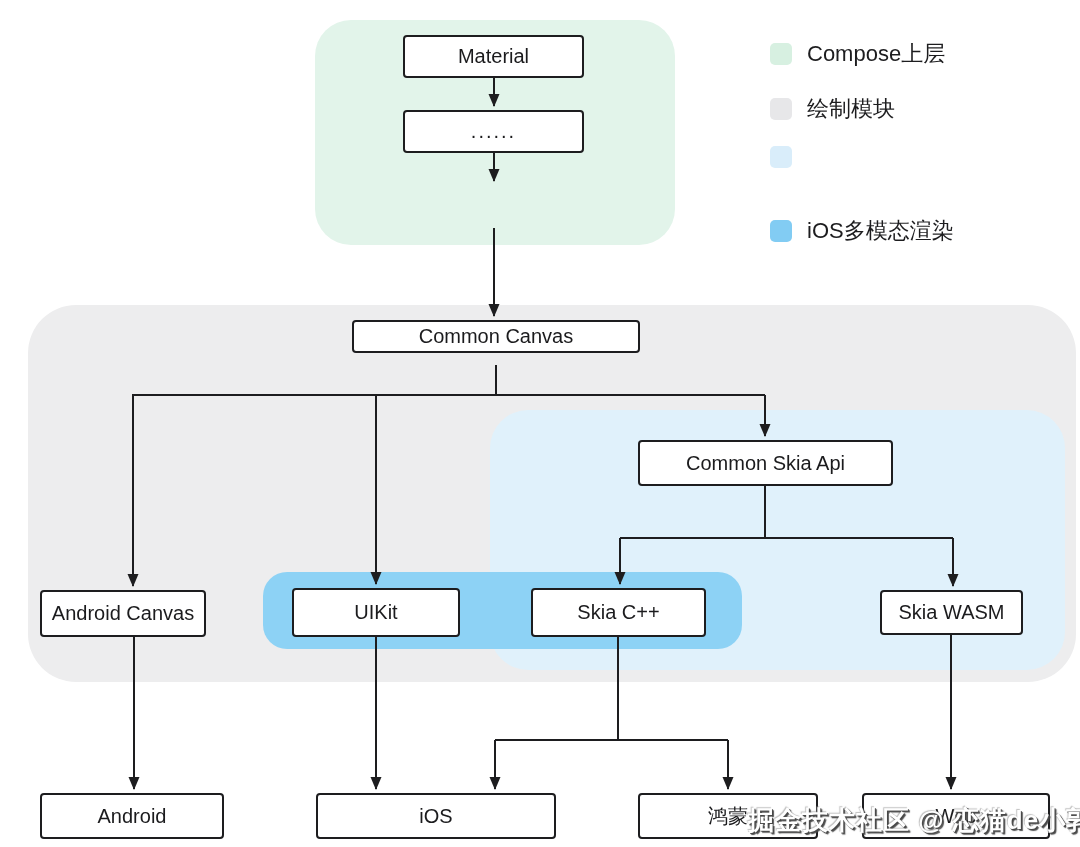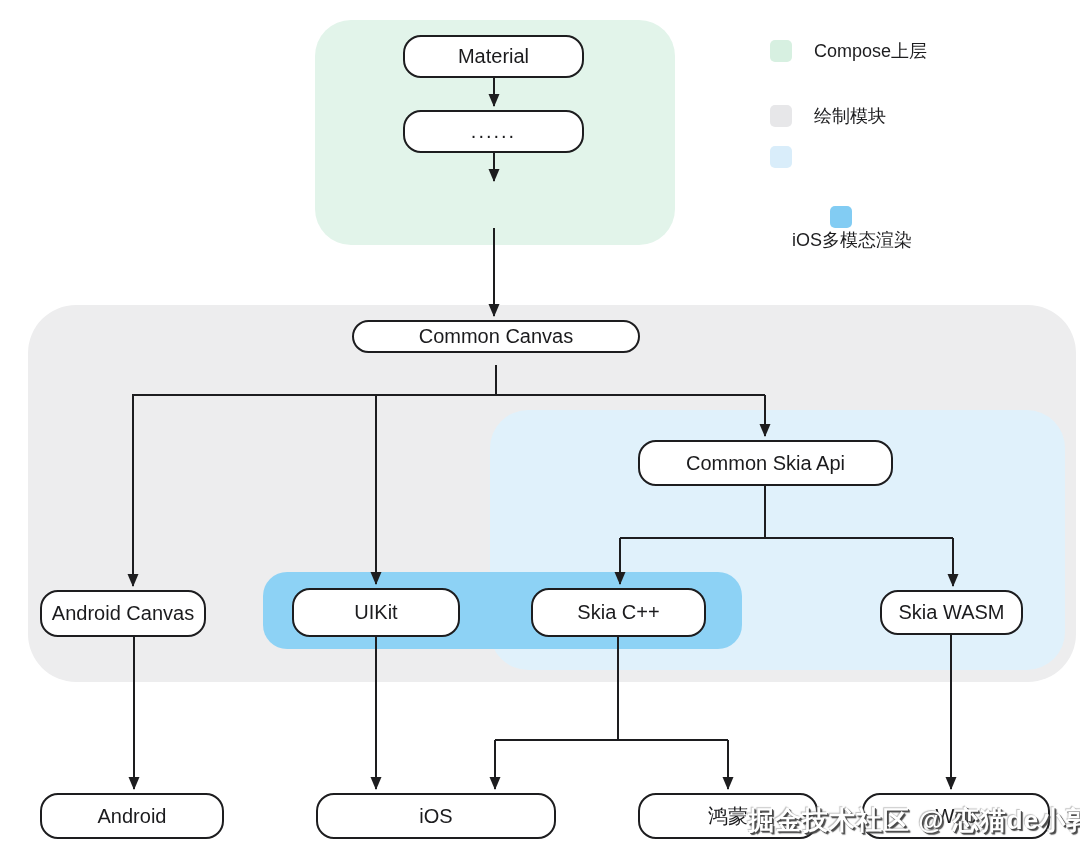--- a/index.html
+++ b/index.html
@@ -2,30 +2,30 @@
 <html><head>
 <meta charset="utf-8">
 <style>
   html,body{margin:0;padding:0;background:#ffffff;}
   #stage{
     position:relative;width:1080px;height:847px;background:#ffffff;overflow:hidden;
     font-family:"Liberation Sans","DejaVu Sans",sans-serif;color:#1b1b1d;
   }
   .region{position:absolute;}
   .node{
-    position:absolute;background:#ffffff;border:2px solid #1d1d1f;border-radius:18px;
+    position:absolute;background:#ffffff;border:2px solid #1d1d1f;border-radius:4px;
     display:flex;align-items:center;justify-content:center;
     font-size:20px;color:#1b1b1d;box-sizing:border-box;white-space:nowrap;
   }
   #edges{position:absolute;left:0;top:0;pointer-events:none;}
   .edge{stroke:#1d1d1f;stroke-width:2;fill:none;}
   .legend{position:absolute;left:770px;top:36px;}
   .legend-row{position:absolute;left:0;display:flex;align-items:center;}
   .legend-swatch{width:22px;height:22px;border-radius:5px;flex:0 0 auto;}
-  .legend-label{margin-left:22px;font-size:18px;color:#1d1d1f;white-space:nowrap;}
+  .legend-label{margin-left:15px;font-size:22px;color:#1d1d1f;white-space:nowrap;}
   .watermark{
     position:absolute;left:748px;top:803px;z-index:30;
     font-size:26px;font-weight:700;letter-spacing:1px;color:#ffffff;white-space:nowrap;
     text-shadow:2px 2px 1px rgba(70,70,70,0.95),-1px -1px 1px rgba(150,150,150,0.6),1px 1px 0 #5a5a5a;
   }
   .dots{letter-spacing:2px;}
 </style>
 </head>
 <body>
 
@@ -86,28 +86,28 @@
 
   <div class="node" style="left:638px;top:793px;width:180px;height:46px;">鸿蒙</div>
 
   <div class="node" style="left:862px;top:793px;width:188px;height:46px;">Web</div>
 
   <div class="legend">
     <div class="legend-row" style="top:3px;">
       <div class="legend-swatch" style="background-color: rgb(215, 240, 225);"></div>
       <div class="legend-label">Compose上层</div>
     </div>
-    <div class="legend-row" style="top:68px;">
+    <div class="legend-row" style="top:58px;">
       <div class="legend-swatch" style="background-color: rgb(231, 231, 233);"></div>
       <div class="legend-label">绘制模块</div>
     </div>
     <div class="legend-row" style="top:110px;">
       <div class="legend-swatch" style="background-color: rgb(217, 237, 250);"></div>
     </div>
-    <div class="legend-row" style="top:170px;flex-direction:column;">
+    <div class="legend-row" style="top:180px;">
       <div class="legend-swatch" style="background-color: rgb(130, 204, 243);"></div>
       <div class="legend-label">iOS多模态渲染</div>
     </div>
   </div>
 
   <div class="watermark">掘金技术社区 @ 恋猫de小郭</div>
 
 </div>
 
 </body></html>

